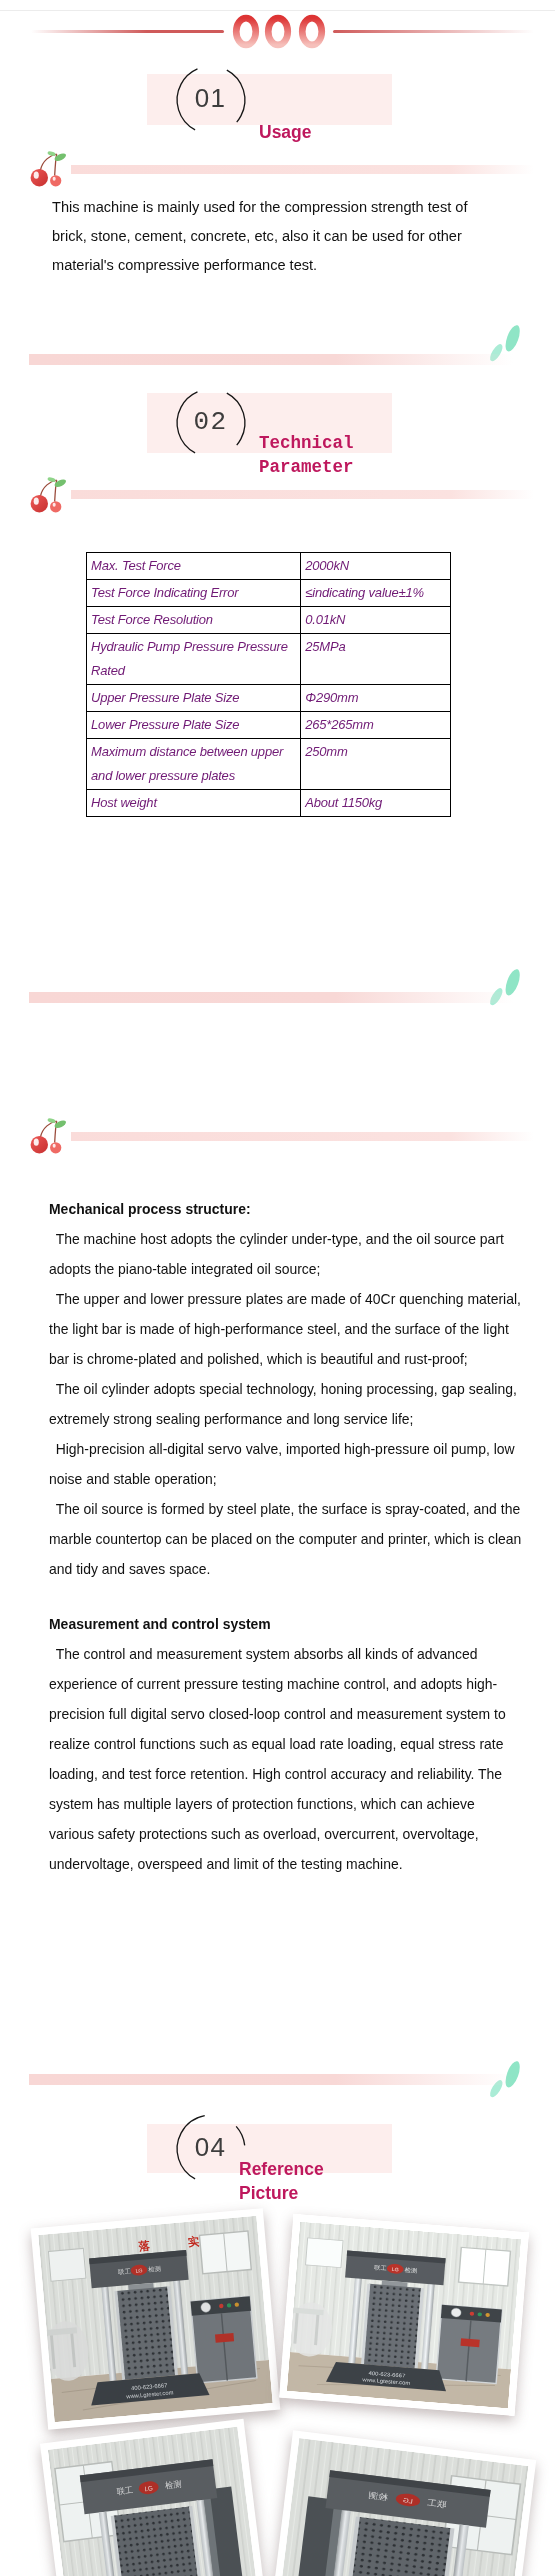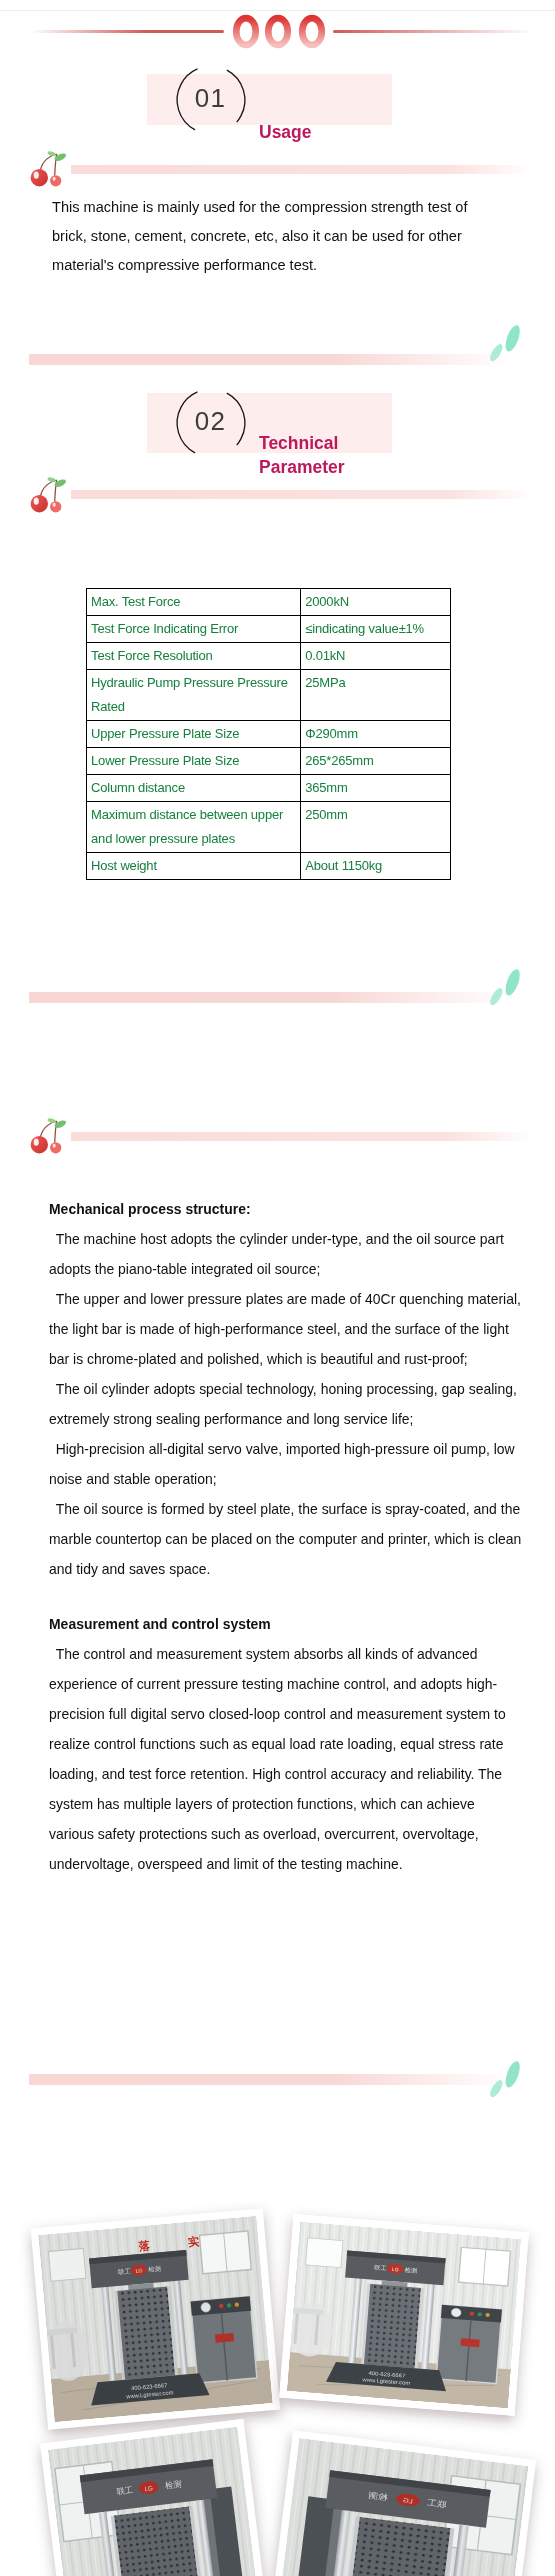--- a/index.html
+++ b/index.html
@@ -39,22 +39,22 @@
   
   .usage-text{left:52px;top:192px;width:482px;font-size:15.5px;line-height:29px;color:#111;
               transform:scaleX(.94);transform-origin:left top;}
   .chars{left:49px;top:1194px;width:510px;font-size:15px;line-height:30px;color:#111;
          transform:scaleX(.93);transform-origin:left top;}
   .chars .heading{font-weight:bold;}
   .chars .para{text-indent:7.2px;}
   .chars .gap{margin-top:25px;}
 
   
-  .ptable{left:86px;top:588px;width:346px;border-collapse:collapse;table-layout:fixed;
-          font-size:13px;letter-spacing:-0.2px;color:#15803d;}
+  .ptable{left:86px;top:552px;width:346px;border-collapse:collapse;table-layout:fixed;
+          font-size:13px;letter-spacing:-0.2px;color:#701a75;font-style:italic;}
   .ptable td{border:1px solid #000;padding:1px 4.1px;height:24px;line-height:24px;vertical-align:middle;
              white-space:normal;overflow:hidden;}
   .ptable td.c1{width:205px;}
   .ptable td.c2{width:141px;}
 
   
   .photo{position:absolute;background:#fff;padding:7.2px;box-shadow:0 5.2px 12.4px rgba(120,100,100,.45);}
   .photo svg{width:100%;height:100%;display:block;}
   .wall-chars{position:absolute;left:106px;top:19.6px;font-size:11.3px;color:#c0281e;letter-spacing:17.5px;font-weight:bold;}
   .flip svg{transform:scaleX(-1);}
@@ -351,21 +351,21 @@
   <div class="abs pinkline" style="left:71px;top:165px;width:463px;"></div>
 
   <div class="abs usage-text">This machine is mainly used for the compression strength test of brick, stone, cement, concrete, etc, also it can be used for other material's compressive performance test.</div>
 
   <svg class="abs leaves" style="left:481px;top:323px;" viewBox="0 0 92 92">
     <ellipse cx="62" cy="30" rx="11" ry="27" fill="#8fe5c6" transform="rotate(20 62 30)"></ellipse>
     <ellipse cx="30" cy="58" rx="8" ry="19" fill="#aaecd6" transform="rotate(32 30 58)"></ellipse>
   </svg>
   <div class="abs pinkbar" style="left:29px;top:354px;"></div>
 
-  <div class="sec" style="top:393px;height:60px;">
+  <div class="sec" style="top:393px;height:60px;font-family:Liberation Mono, monospace;">
     <div class="sec-rect"></div>
     <svg class="sec-arc" viewBox="0 0 170 170">
       <circle cx="85" cy="85" r="67" stroke-dasharray="150 60 120 91" transform="rotate(118 85 85)"></circle>
     </svg>
     <span class="sec-num">02</span>
     <span class="sec-title">Technical Parameter</span>
   </div>
 
   <svg class="abs cherry" style="left:26px;top:476px;" viewBox="0 0 84 76">
     <path d="M28,40 C32,20 48,10 60,8" stroke="#9a4a3a" stroke-width="2.5" fill="none"></path>
@@ -399,24 +399,20 @@
         </tr>
       <tr>
           <td class="c1">Upper Pressure Plate Size</td>
           <td class="c2">Φ290mm</td>
         </tr>
       <tr>
           <td class="c1">Lower Pressure Plate Size</td>
           <td class="c2">265*265mm</td>
         </tr>
       <tr>
-          <td class="c1">Column distance</td>
-          <td class="c2">365mm</td>
-        </tr>
-      <tr>
           <td class="c1">Maximum distance between upper and lower pressure plates</td>
           <td class="c2" style="vertical-align:top;margin-top:36px;">250mm</td>
         </tr>
       <tr>
           <td class="c1">Host weight</td>
           <td class="c2">About 1150kg</td>
         </tr>
     </tbody>
   </table>
 
@@ -449,20 +445,29 @@
     <div class="heading gap">Measurement and control system</div>
     <div class="para">The control and measurement system absorbs all kinds of advanced experience of current pressure testing machine control, and adopts high-precision full digital servo closed-loop control and measurement system to realize control functions such as equal load rate loading, equal stress rate loading, and test force retention. High control accuracy and reliability. The system has multiple layers of protection functions, which can achieve various safety protections such as overload, overcurrent, overvoltage, undervoltage, overspeed and limit of the testing machine.</div>
   </div>
 
   <svg class="abs leaves" style="left:481px;top:2059px;" viewBox="0 0 92 92">
     <ellipse cx="62" cy="30" rx="11" ry="27" fill="#8fe5c6" transform="rotate(20 62 30)"></ellipse>
     <ellipse cx="30" cy="58" rx="8" ry="19" fill="#aaecd6" transform="rotate(32 30 58)"></ellipse>
   </svg>
   <div class="abs pinkbar" style="left:29px;top:2074px;"></div>
 
+  <div class="sec sec-04" style="top:2124px;height:49px;">
+    <div class="sec-rect"></div>
+    <svg class="sec-arc" viewBox="0 0 170 170">
+      <circle cx="85" cy="85" r="67" stroke-dasharray="165 256" transform="rotate(118 85 85)"></circle>
+      <circle cx="85" cy="85" r="67" stroke-dasharray="42 379" transform="rotate(-42 85 85)"></circle>
+    </svg>
+    <span class="sec-num">04</span>
+    <span class="sec-title">Reference Picture</span>
+  </div>
 
   <div class="photo" style="left:39px;top:2218px;width:219px;height:188px;transform:rotate(-5deg);">
     <svg viewBox="0 0 450 390" preserveAspectRatio="none">
         <use href="#press"></use>
       </svg>
     <span class="wall-chars">落 实</span>
   </div>
   <div class="photo bright" style="left:286px;top:2223px;width:222px;height:170px;transform:rotate(4.5deg);">
     <svg viewBox="0 0 450 390" preserveAspectRatio="none">
         <use href="#press"></use>

